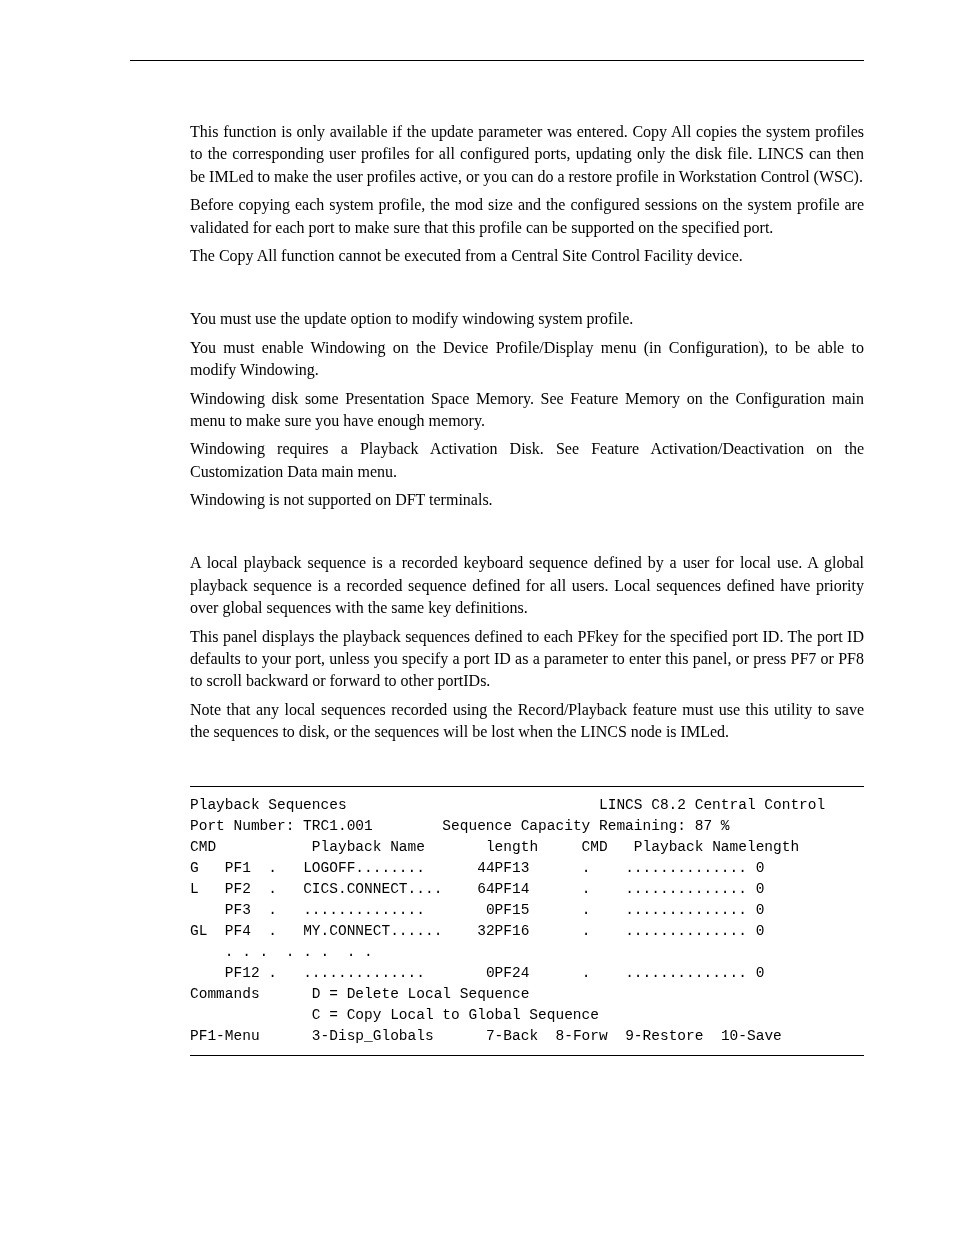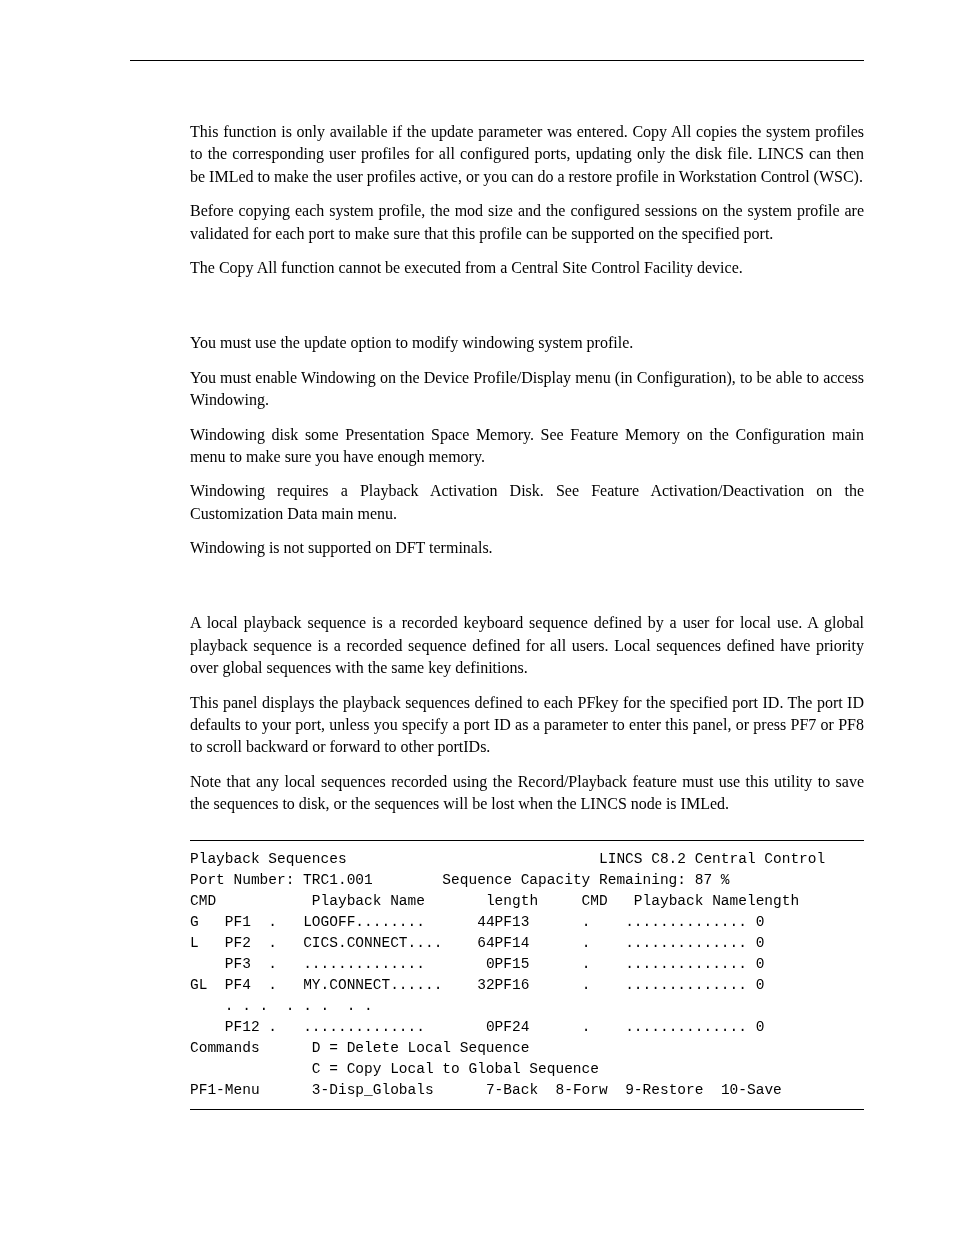--- a/index.html
+++ b/index.html
@@ -12,50 +12,50 @@
       padding: 60px 90px 60px 190px;
       max-width: 954px;
       box-sizing: border-box;
     }
     .top-rule {
       border-top: 1px solid #000;
       margin-bottom: 60px;
       margin-left: -60px;
     }
     p {
-      margin: 12px 0 6px 0;
+      margin: 0 0 6px 0;
       text-align: justify;
     }
     .section-gap {
       height: 35px;
     }
     .terminal {
       font-family: 'Courier New', Courier, monospace;
       font-size: 14.5px;
       white-space: pre;
       border-top: 1px solid #000;
       border-bottom: 1px solid #000;
       padding: 8px 0;
-      margin-top: 24px;
+      margin-top: 42px;
       line-height: 1.45;
     }
   </style>
 </head>
 <body>
 
 <div class="top-rule"></div>
 
 <p>This function is only available if the update parameter was entered. Copy All copies the system profiles to the corresponding user profiles for all configured ports, updating only the disk file. LINCS can then be IMLed to make the user profiles active, or you can do a restore profile in Workstation Control (WSC).</p>
 <p>Before copying each system profile, the mod size and the configured sessions on the system profile are validated for each port to make sure that this profile can be supported on the specified port.</p>
 <p>The Copy All function cannot be executed from a Central Site Control Facility device.</p>
 
 <div class="section-gap"></div>
 
 <p>You must use the update option to modify windowing system profile.</p>
-<p>You must enable Windowing on the Device Profile/Display menu (in Configuration), to be able to access Windowing.</p>
+<p>You must enable Windowing on the Device Profile/Display menu (in Configuration), to be able to modify Windowing.</p>
 <p>Windowing disk some Presentation Space Memory. See Feature Memory on the Configuration main menu to make sure you have enough memory.</p>
 <p>Windowing requires a Playback Activation Disk. See Feature Activation/Deactivation on the Customization Data main menu.</p>
 <p>Windowing is not supported on DFT terminals.</p>
 
 <div class="section-gap"></div>
 
 <p>A local playback sequence is a recorded keyboard sequence defined by a user for local use. A global playback sequence is a recorded sequence defined for all users. Local sequences defined have priority over global sequences with the same key definitions.</p>
 <p>This panel displays the playback sequences defined to each PFkey for the specified port ID. The port ID defaults to your port, unless you specify a port ID as a parameter to enter this panel, or press PF7 or PF8 to scroll backward or forward to other portIDs.</p>
 <p>Note that any local sequences recorded using the Record/Playback feature must use this utility to save the sequences to disk, or the sequences will be lost when the LINCS node is IMLed.</p>
 

